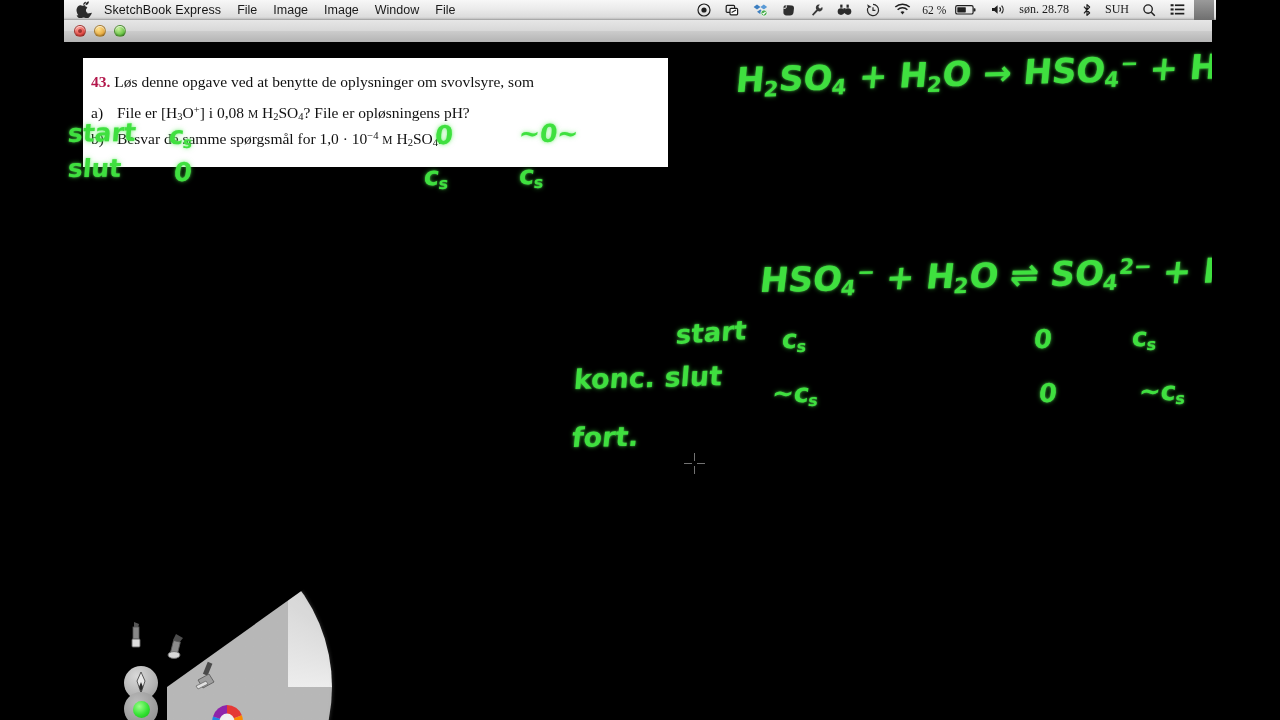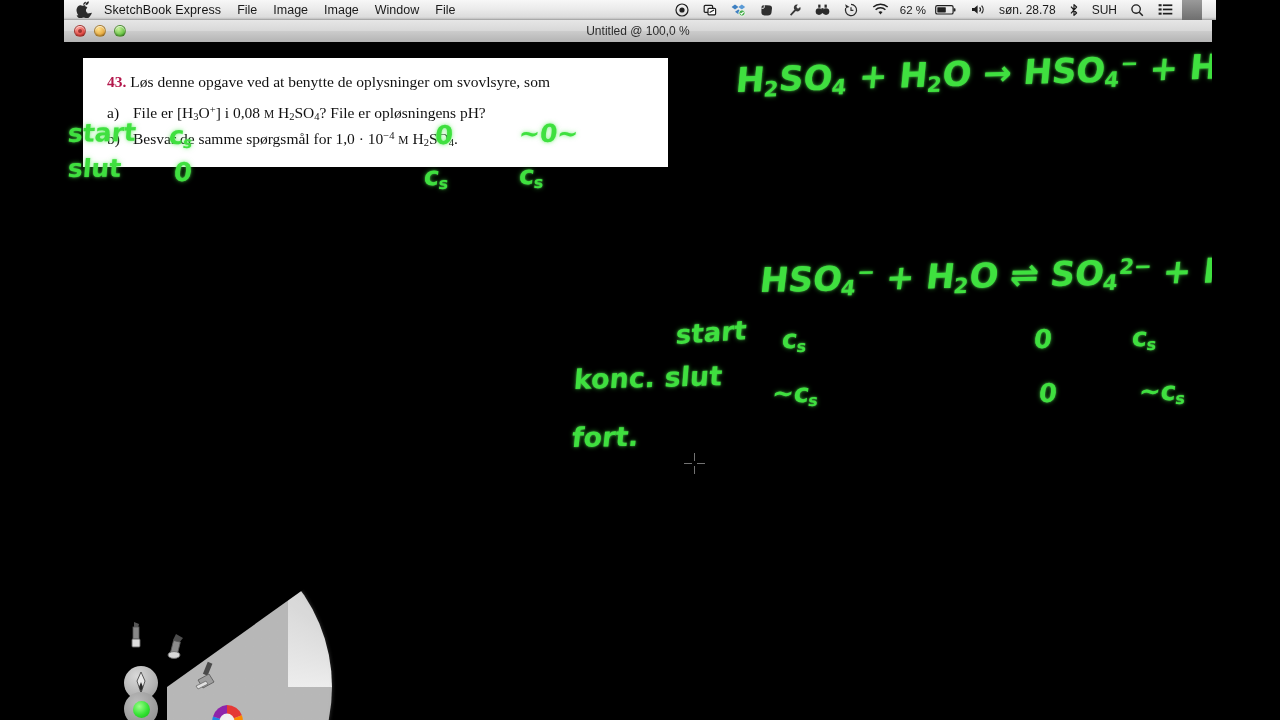--- a/index.html
+++ b/index.html
@@ -49,21 +49,22 @@
     font-size: 12.5px;
     color: #1a1a1a;
     margin-right: 16px;
     white-space: nowrap;
   }
   #menubar-right {
     margin-left: auto;
     display: flex;
     align-items: center;
     height: 20px;
-    padding-right: 14px;
+    padding-right: 2px;
+    font-family: Liberation Serif, serif;
   }
   #menubar-right .mb-icon {
     margin: 0 7px;
     display: flex;
     align-items: center;
     justify-content: center;
     flex: 0 0 auto;
   }
   .mb-text {
     font-size: 12px;
@@ -130,21 +131,21 @@
     background: #000;
     overflow: hidden;
   }
 
   
   #textbox {
     position: absolute;
     left: 19px; top: 16px;
     width: 585px;
     background: #ffffff;
-    padding: 12px 16px 14px 24px;
+    padding: 12px 16px 14px 8px;
     box-sizing: border-box;
     font-family: "Liberation Serif", serif;
     color: #111;
   }
   #textbox .line1 { font-size: 15.5px; line-height: 1.55; }
   #textbox .qnum { color: #b3174b; font-weight: bold; }
   #textbox .items { margin-top: 7px; }
   #textbox .item {
     font-size: 15.5px;
     line-height: 1.5;
@@ -397,21 +398,20 @@
       </span>
 
       <span class="nc-stub"></span>
     </div>
   </div>
 
   <div id="window">
     <div class="traffic close"></div>
     <div class="traffic min"></div>
     <div class="traffic zoom"></div>
-    <div id="window-title">Untitled @ 100,0 %</div>
   </div>
 
   <div id="canvas">
 
     <div id="textbox">
       <div class="line1">
         <span class="qnum">43.</span>
         <span>Løs denne opgave ved at benytte de oplysninger om svovlsyre, som</span>
       </div>
 

